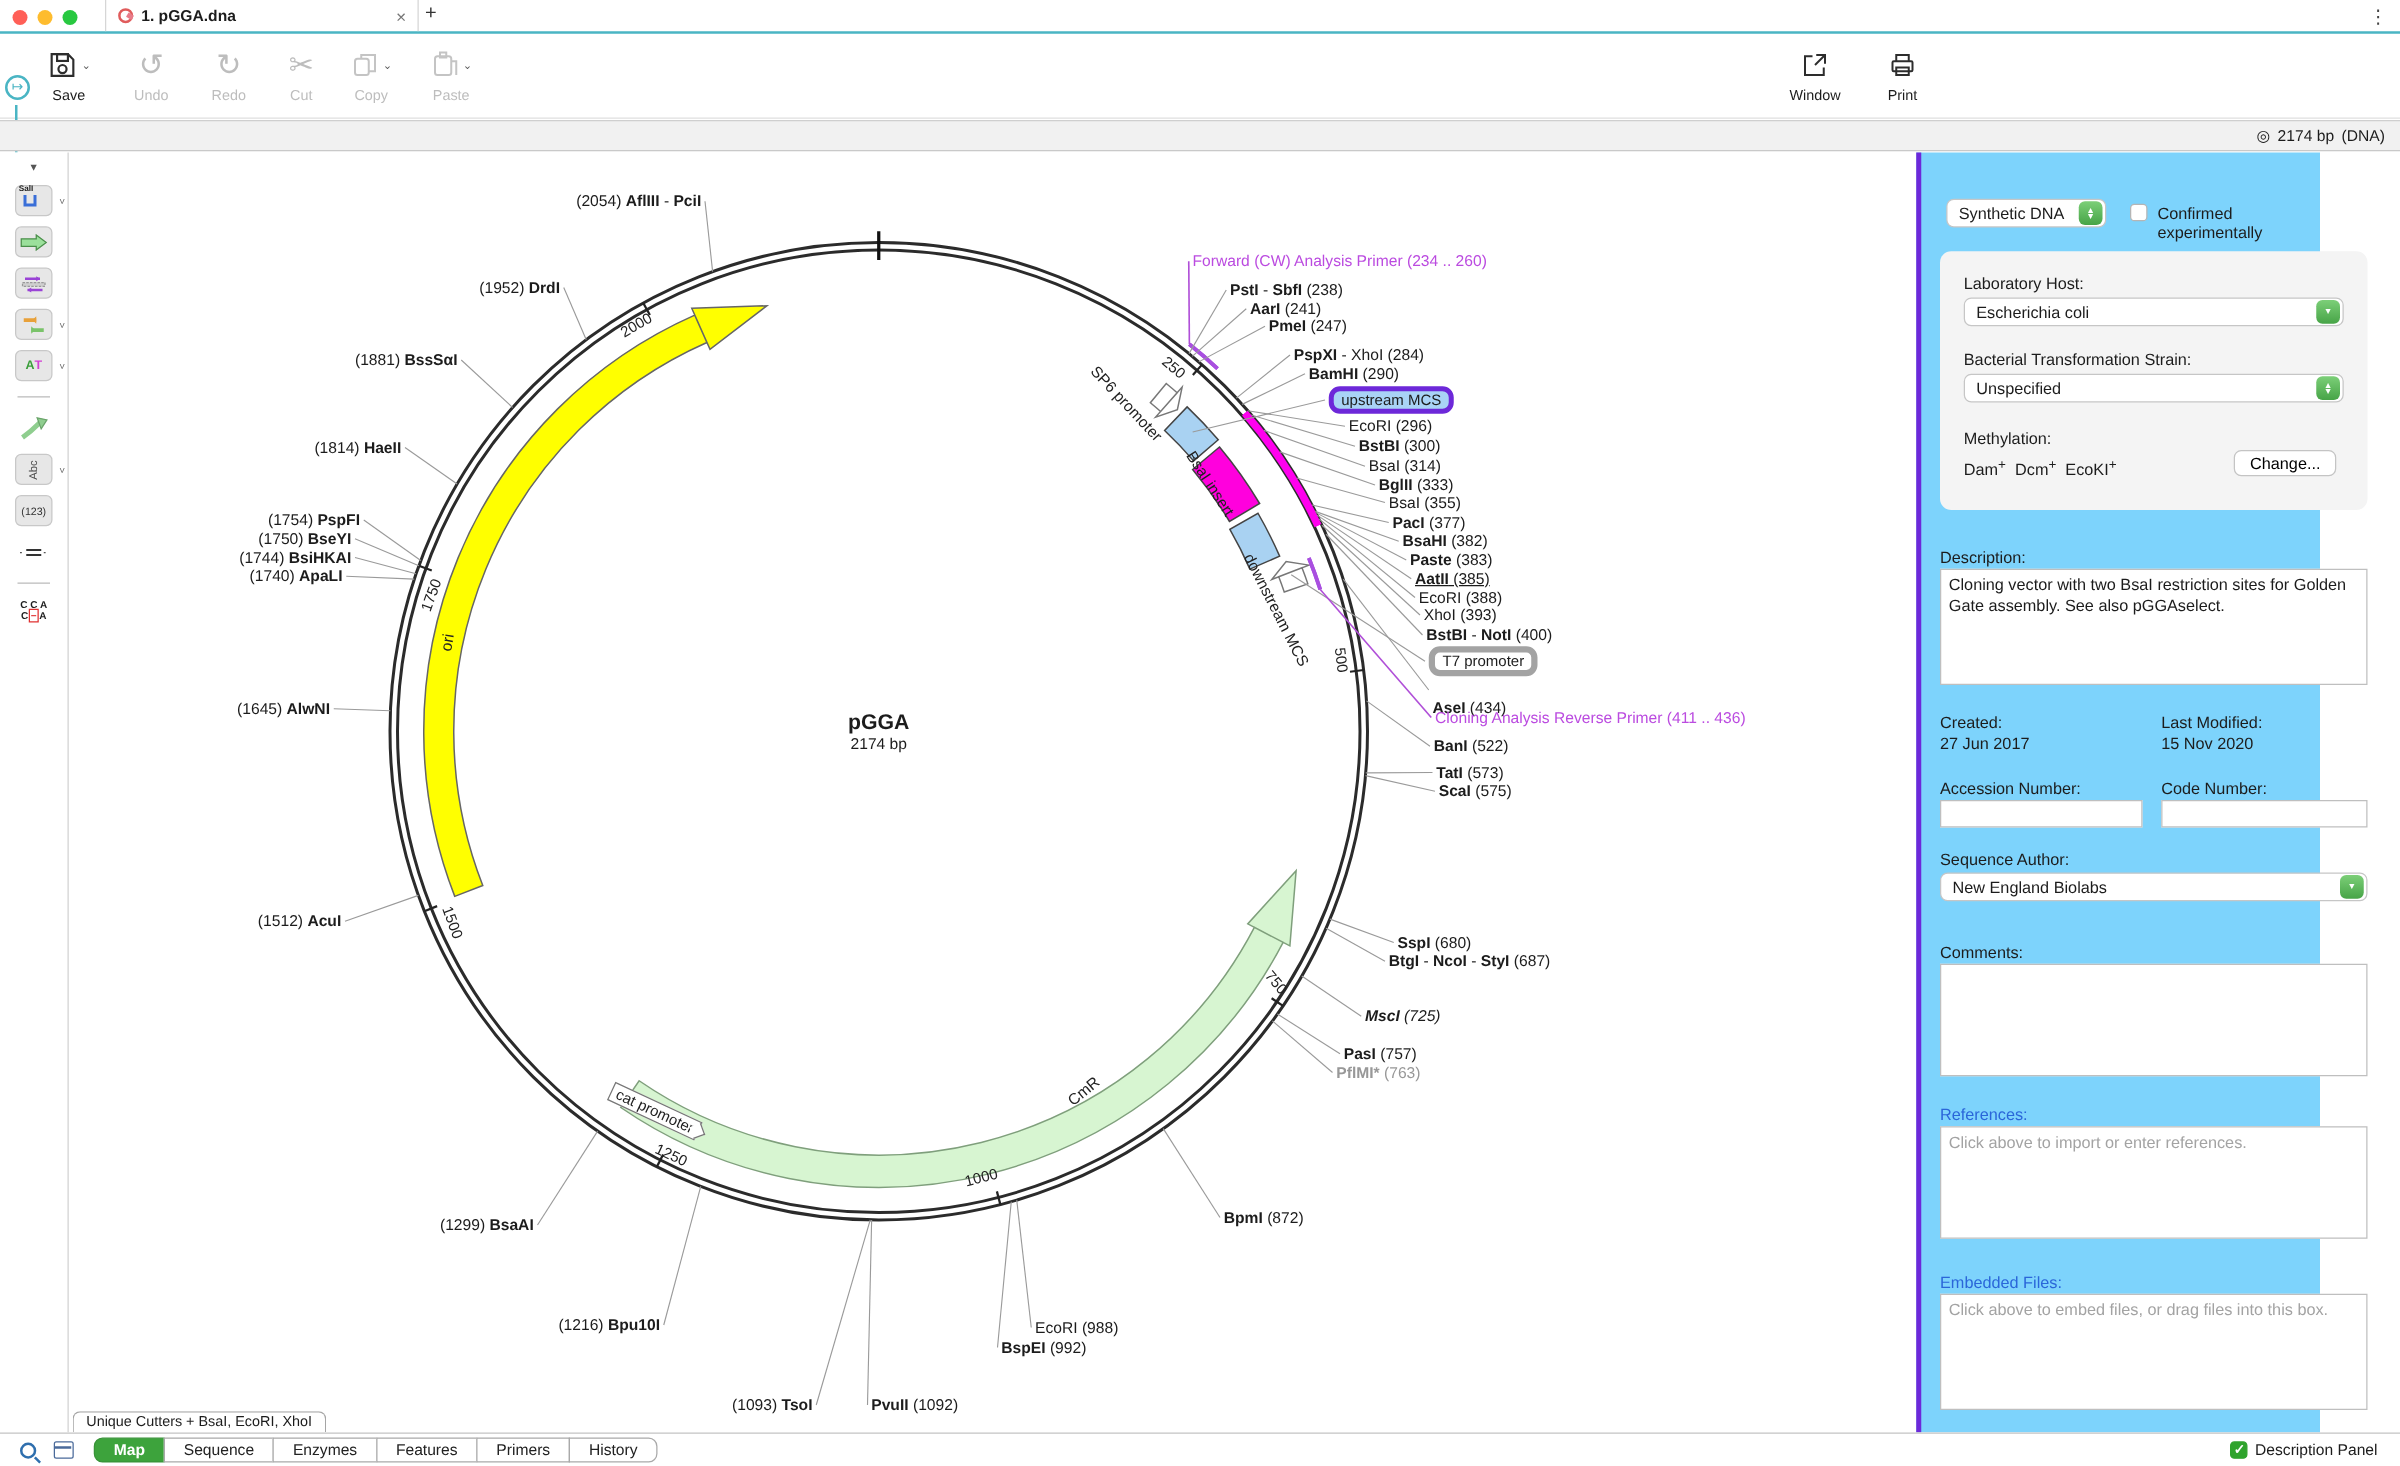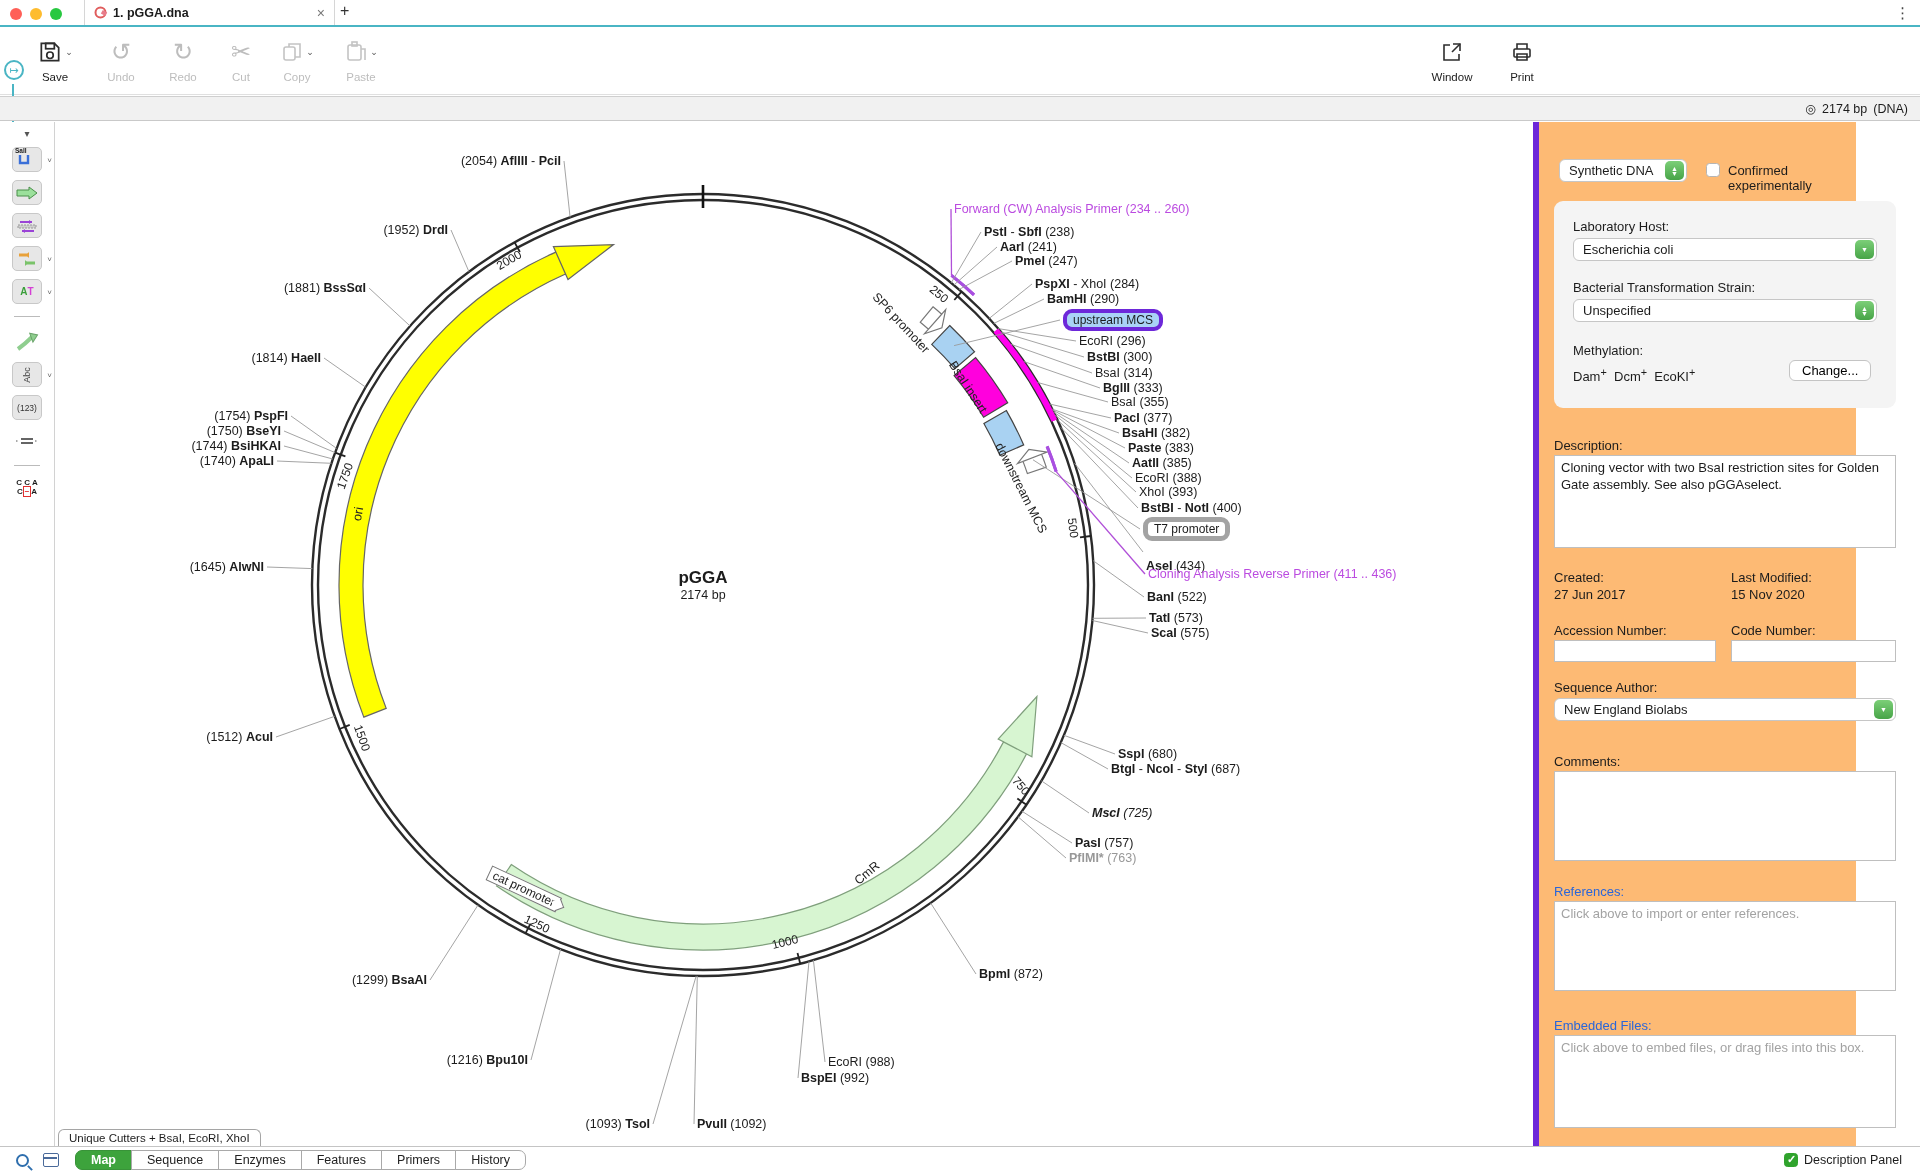--- a/index.html
+++ b/index.html
@@ -65,22 +65,22 @@
   .promo-box { background:#fff; border:1px solid #777; padding:0 4px; font-size:12px; }
   .promo-box::after { content:''; position:absolute; right:-5px; top:50%; width:9px; height:9px;
     transform:translateY(-50%) rotate(45deg); background:#fff; border-top:1px solid #777; border-right:1px solid #777; }
   #map-title { position:absolute; text-align:center; transform:translate(-50%,-50%); }
   #map-title .t1 { font-weight:bold; font-size:17px; }
   #map-title .t2 { font-size:12.5px; }
   #cutters-note { position:absolute; left:2px; bottom:0px; border:1px solid #a5a5a5; border-bottom:none;
     border-radius:6px 6px 0 0; background:#fff; font-size:11.5px; padding:2px 10px; }
 
   
-  #right-panel { position:absolute; left:1533px; top:122px; width:323px; height:1024px; background:#fdba74;
-    border-left:6px solid #6d28d9; font-size:13px; }
+  #right-panel { position:absolute; left:1533px; top:122px; width:323px; height:1024px; background:#7dd3fc;
+    border-left:4px solid #6d28d9; font-size:13px; }
   .rp-abs { position:absolute; }
   .dd { height:23px; border:1px solid #c6c6c6; border-radius:6px; background:#fff; display:flex;
     align-items:center; justify-content:space-between; padding:0 2px 0 9px; font-size:13px; }
   .ddbtn { width:19px; height:19px; border-radius:5px; background:linear-gradient(#7ccf78,#47a447);
     color:#fff; display:flex; flex-direction:column; align-items:center; justify-content:center;
     font-size:7px; line-height:5px; font-weight:bold; }
   .cb { width:14px; height:14px; border:1px solid #b5b5b5; border-radius:3.5px; background:#fff; display:inline-block; }
   .cb.checked { background:#2fa32c; border-color:#2fa32c; position:relative; }
   .cb.checked::after { content:'✓'; position:absolute; left:2px; top:-1px; color:#fff; font-size:11px; font-weight:bold; }
   #grp-box { background:#f4f4f4; border-radius:9px; }
@@ -355,21 +355,21 @@
       <div class="mlabel" style="left: 991px; top: 177px;"><span class="b">BamHI</span><span>  (290)</span></div>
       <div class="mlabel pill-blue" style="left: 1007px; top: 198px;"><span>upstream MCS</span></div>
       <div class="mlabel" style="left: 1023px; top: 219px;"><span>EcoRI</span><span>  (296)</span></div>
       <div class="mlabel" style="left: 1031px; top: 235px;"><span class="b">BstBI</span><span>  (300)</span></div>
       <div class="mlabel" style="left: 1039px; top: 251px;"><span>BsaI</span><span>  (314)</span></div>
       <div class="mlabel" style="left: 1047px; top: 266px;"><span class="b">BglII</span><span>  (333)</span></div>
       <div class="mlabel" style="left: 1055px; top: 280px;"><span>BsaI</span><span>  (355)</span></div>
       <div class="mlabel" style="left: 1058px; top: 296px;"><span class="b">PacI</span><span>  (377)</span></div>
       <div class="mlabel" style="left: 1066px; top: 311px;"><span class="b">BsaHI</span><span>  (382)</span></div>
       <div class="mlabel" style="left: 1072px; top: 326px;"><span class="b">Paste</span><span>  (383)</span></div>
-      <div class="mlabel" style="left: 1076px; top: 341px;"><span class="b">AatII</span><span>  (385)</span></div>
+      <div class="mlabel" style="left: 1076px; top: 341px; text-decoration: underline;"><span class="b">AatII</span><span>  (385)</span></div>
       <div class="mlabel" style="left: 1079px; top: 356px;"><span>EcoRI</span><span>  (388)</span></div>
       <div class="mlabel" style="left: 1083px; top: 370px;"><span>XhoI</span><span>  (393)</span></div>
       <div class="mlabel" style="left: 1085px; top: 386px;"><span class="b">BstBI</span><span> - </span><span class="b">NotI</span><span>  (400)</span></div>
       <div class="mlabel pill-white" style="left: 1087px; top: 407px;"><span>T7 promoter</span></div>
       <div class="mlabel" style="left: 1090px; top: 430px; margin-top: 14px;"><span class="b">AseI</span><span>  (434)</span></div>
       <div class="mlabel c-purple" style="left: 1092px; top: 452px;"><span>Cloning Analysis Reverse Primer</span><span>   (411 .. 436)</span></div>
       <div class="mlabel" style="left: 1091px; top: 475px;"><span class="b">BanI</span><span>  (522)</span></div>
       <div class="mlabel" style="left: 1093px; top: 496px;"><span class="b">TatI</span><span>  (573)</span></div>
       <div class="mlabel" style="left: 1095px; top: 511px;"><span class="b">ScaI</span><span>  (575)</span></div>
       <div class="mlabel" style="left: 1062px; top: 632px;"><span class="b">SspI</span><span>  (680)</span></div>

